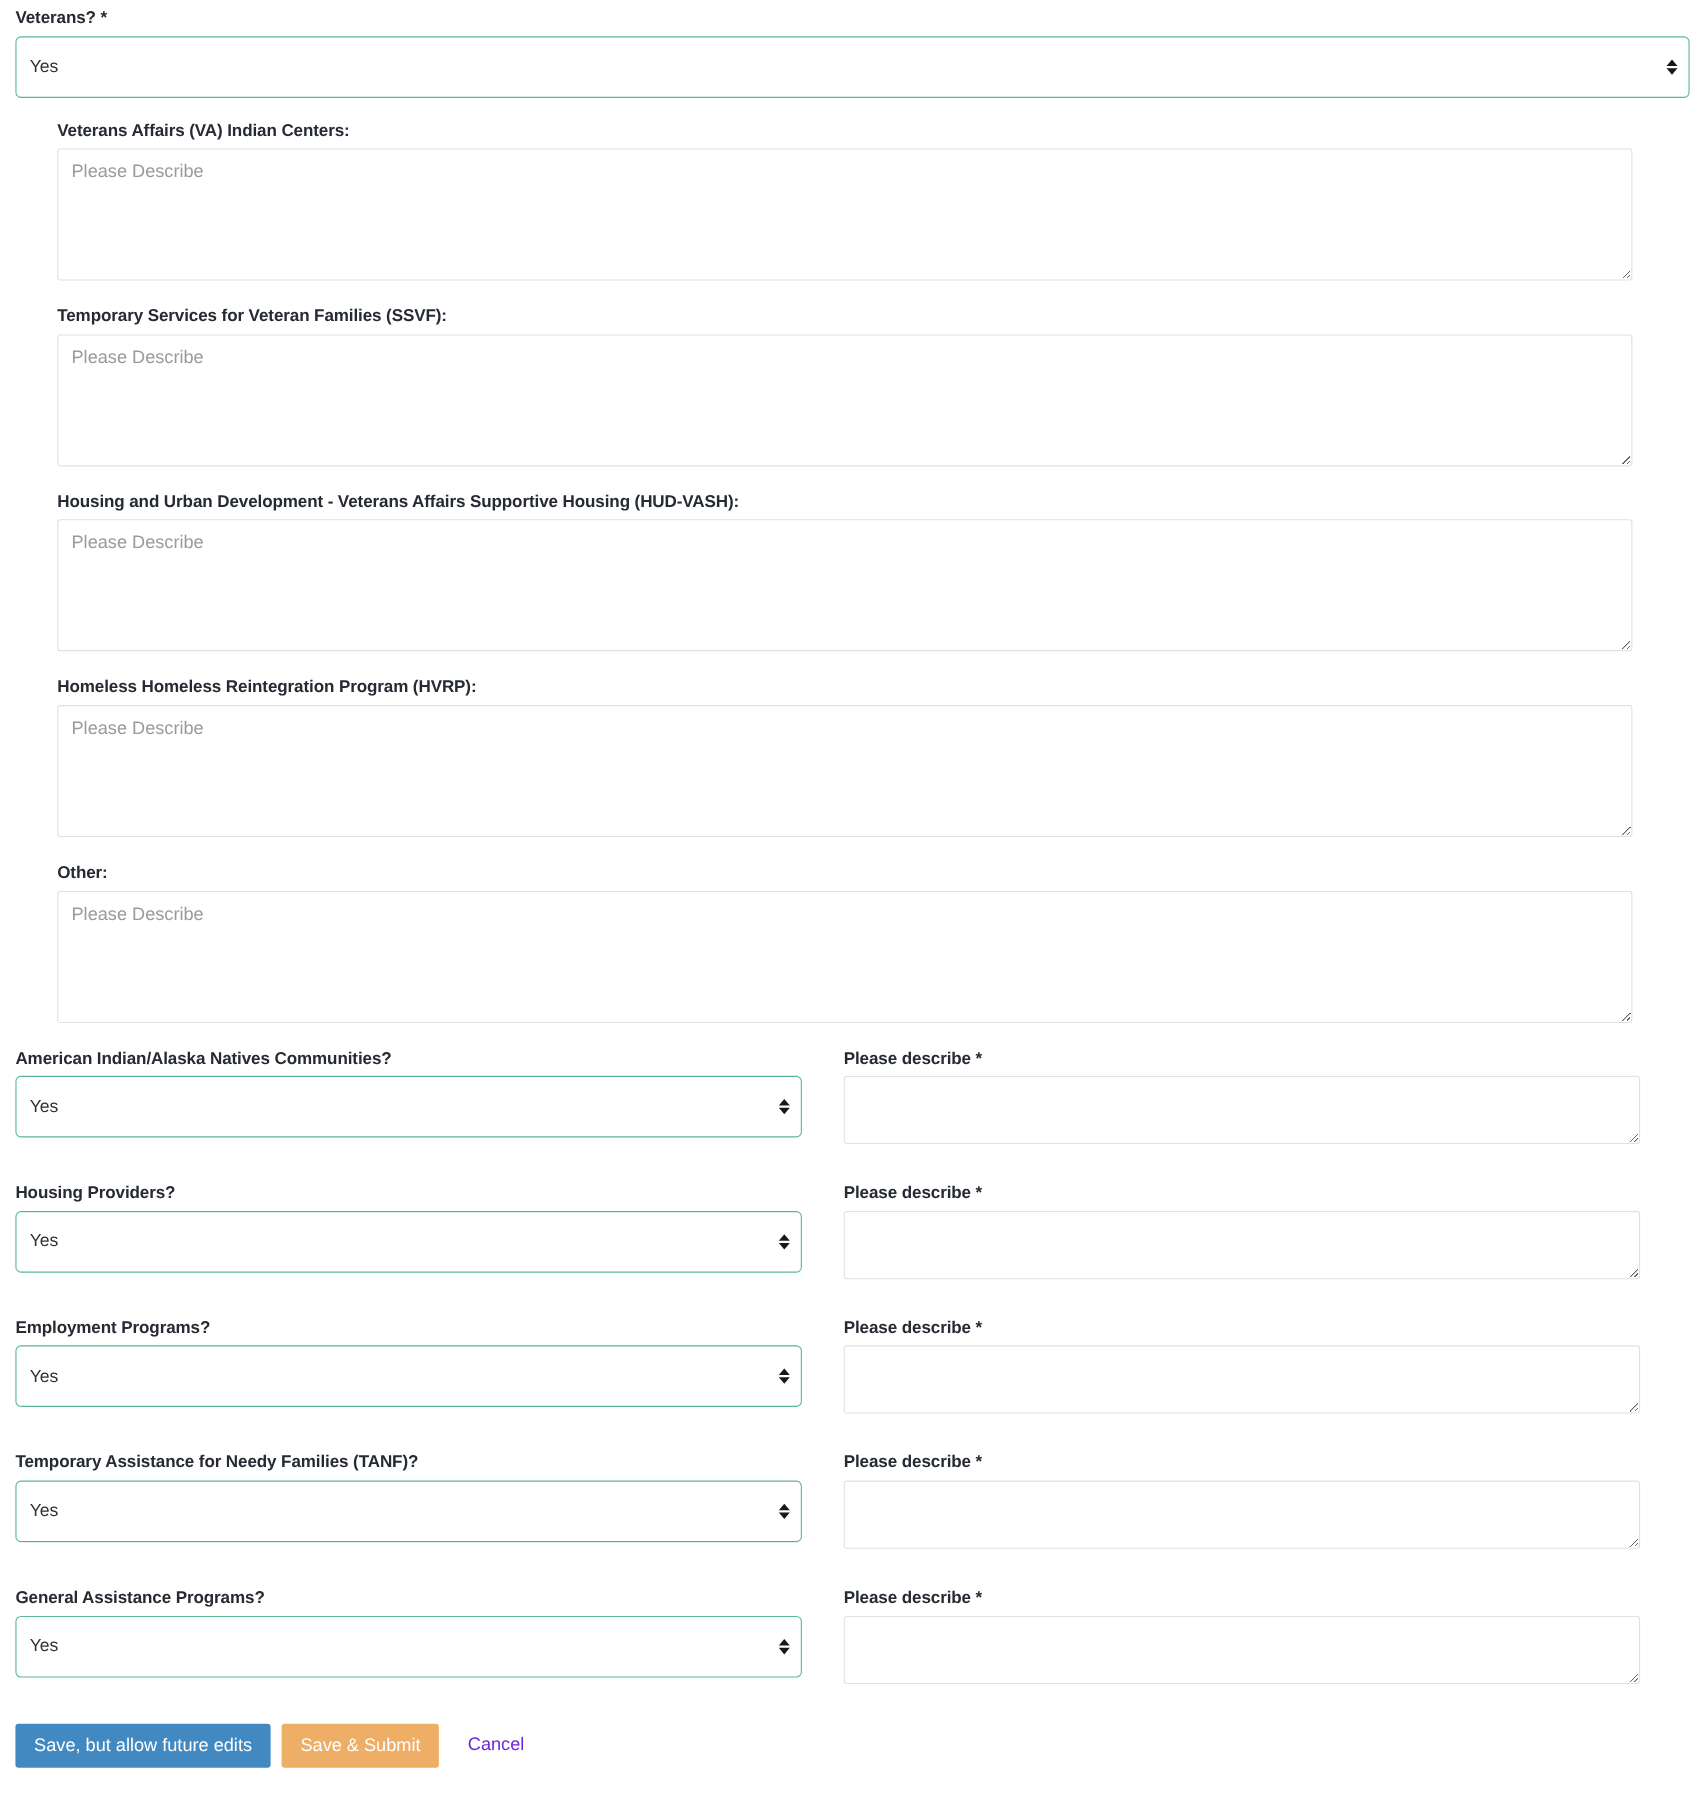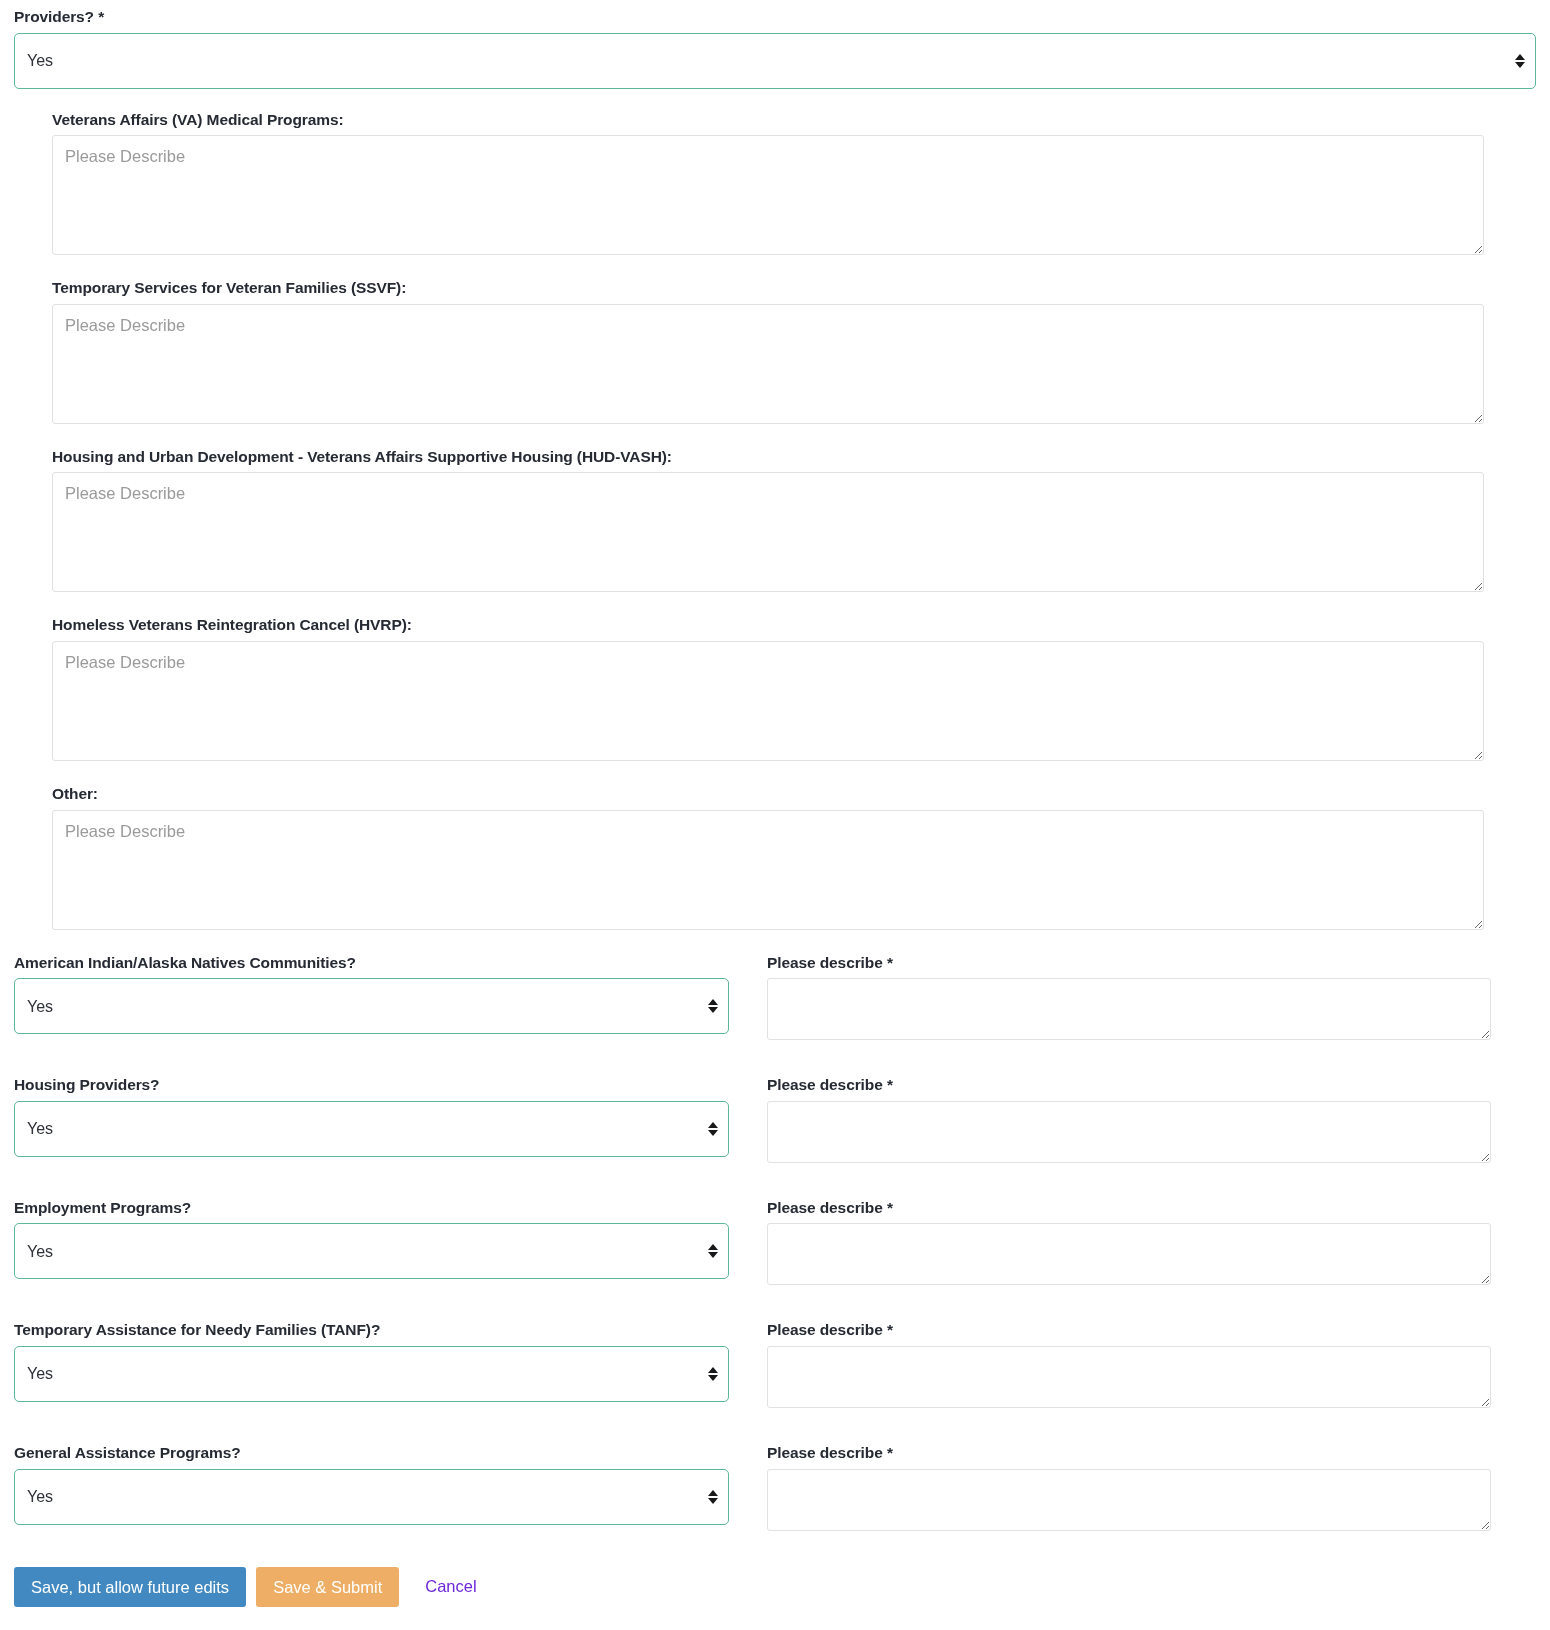--- a/index.html
+++ b/index.html
@@ -151,49 +151,49 @@
     text-decoration: none;
     cursor: pointer;
   }
 </style>
 </head>
 <body>
 
 <div class="page">
 
   <div>
-    <label class="q-label">Providers? *</label>
+    <label class="q-label">Veterans? *</label>
     <div class="sel-wrap">
       <select class="styled"><option value="Yes">Yes</option><option value="No">No</option></select>
       <span class="spin">
         <i class="up"></i>
           <i class="down"></i>
       </span>
     </div>
   </div>
 
   <div class="indent-group">
 
     <div class="block">
-      <label class="sub-label">Veterans Affairs (VA) Medical Programs:</label>
+      <label class="sub-label">Veterans Affairs (VA) Indian Centers:</label>
       <textarea class="ta tall" placeholder="Please Describe" style=""></textarea>
     </div>
 
     <div class="block">
       <label class="sub-label">Temporary Services for Veteran Families (SSVF):</label>
       <textarea class="ta tall" placeholder="Please Describe" style=""></textarea>
     </div>
 
     <div class="block">
       <label class="sub-label">Housing and Urban Development - Veterans Affairs Supportive Housing (HUD-VASH):</label>
       <textarea class="ta tall" placeholder="Please Describe" style=""></textarea>
     </div>
 
     <div class="block">
-      <label class="sub-label">Homeless Veterans Reintegration Cancel (HVRP):</label>
+      <label class="sub-label">Homeless Homeless Reintegration Program (HVRP):</label>
       <textarea class="ta tall" placeholder="Please Describe" style=""></textarea>
     </div>
 
     <div class="block">
       <label class="sub-label">Other:</label>
       <textarea class="ta tall" placeholder="Please Describe" style=""></textarea>
     </div>
 
   </div>
 

